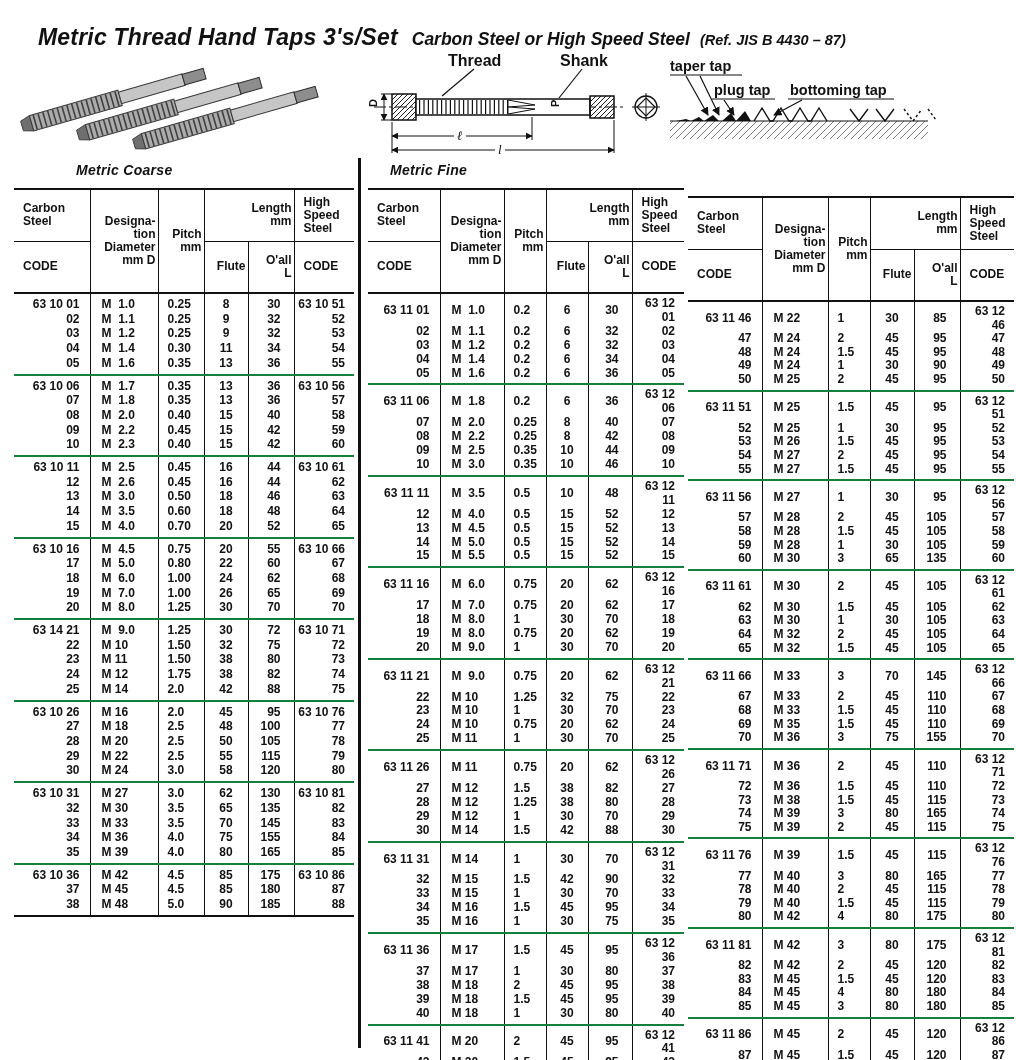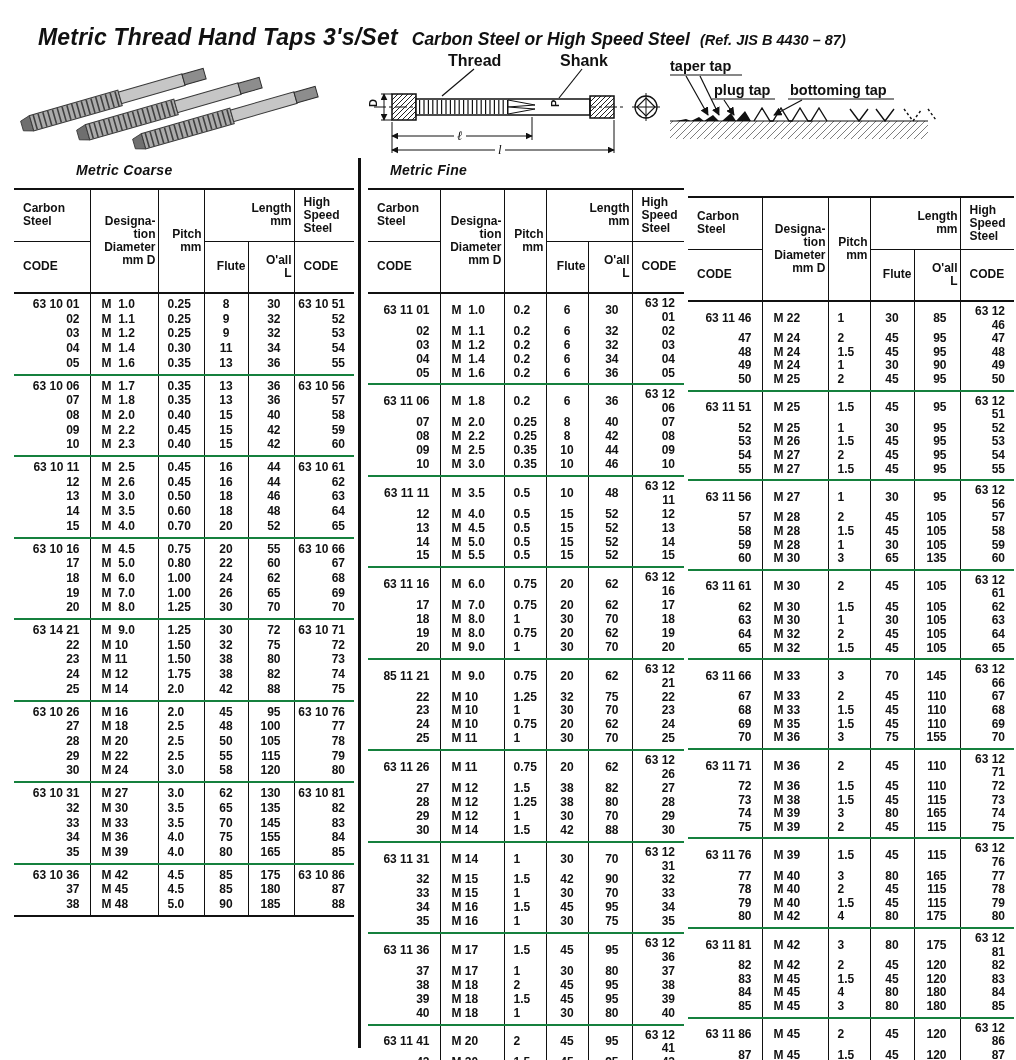--- a/index.html
+++ b/index.html
@@ -692,21 +692,21 @@
           <td class="c0">20</td>
           <td class="c1">M  9.0</td>
           <td class="c2">1</td>
           <td class="c3">30</td>
           <td class="c4">70</td>
           <td class="c5">20</td>
         </tr>
       </tbody>
       <tbody class="grp">
         <tr>
-          <td class="c0">85 11 21</td>
+          <td class="c0">63 11 21</td>
           <td class="c1">M  9.0</td>
           <td class="c2">0.75</td>
           <td class="c3">20</td>
           <td class="c4">62</td>
           <td class="c5">63 12 21</td>
         </tr>
         <tr>
           <td class="c0">22</td>
           <td class="c1">M 10</td>
           <td class="c2">1.25</td>

